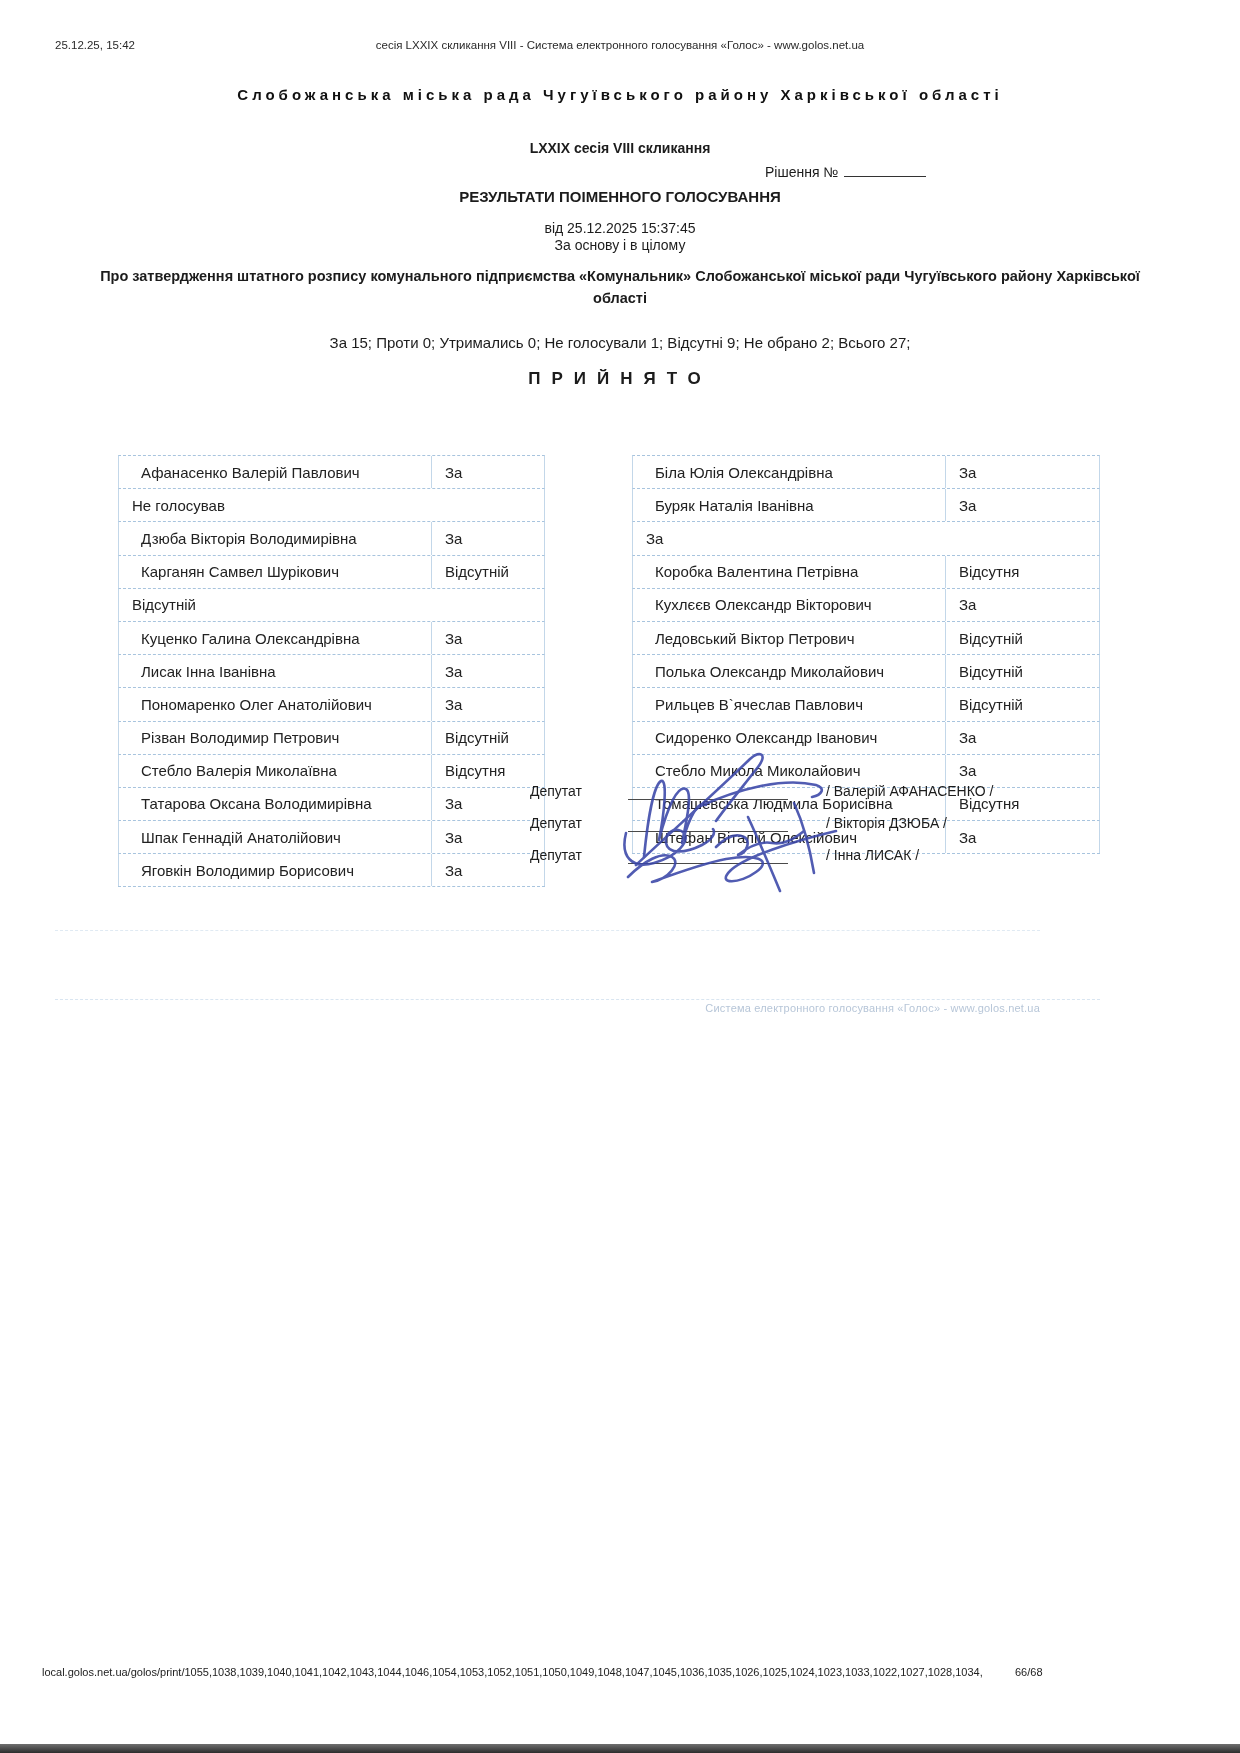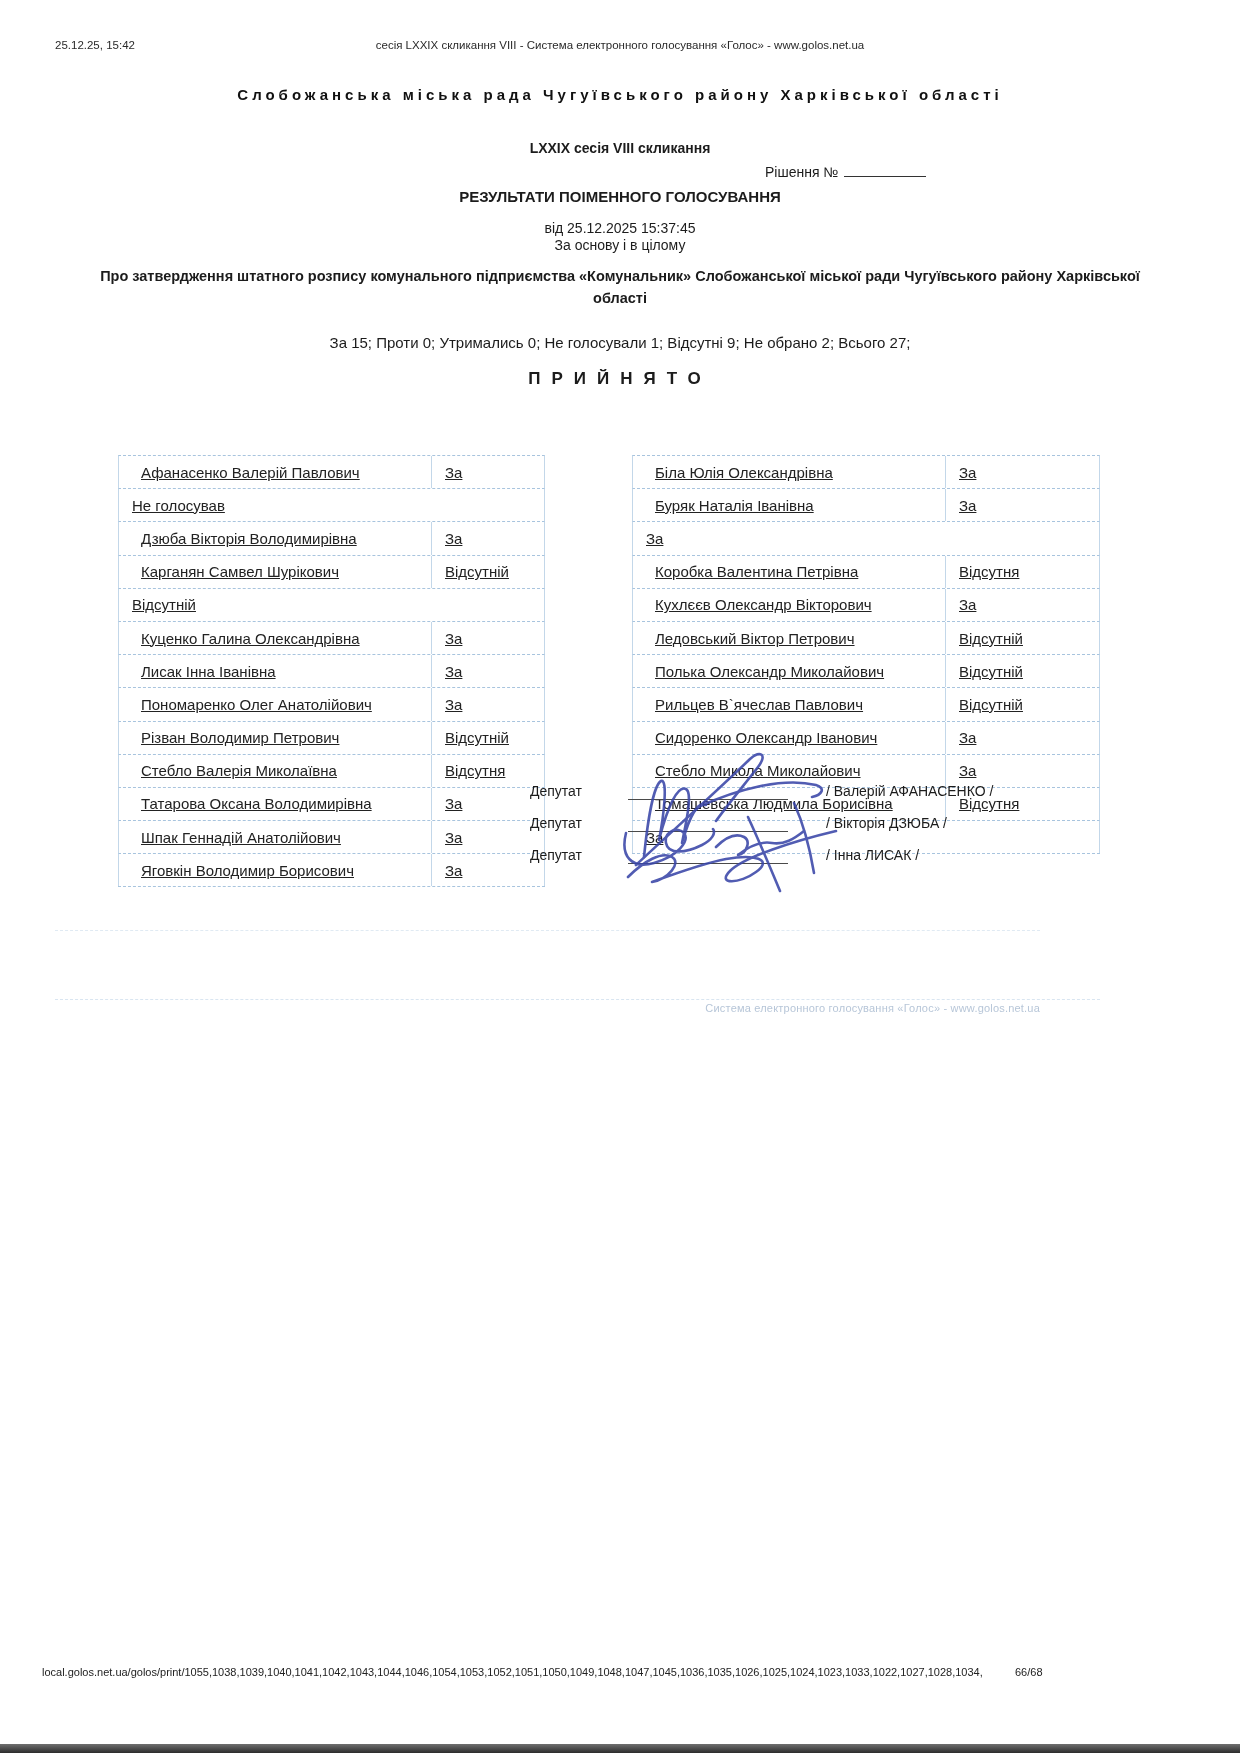--- a/index.html
+++ b/index.html
@@ -33,21 +33,21 @@
 
   .summary { top:334px; font-size:15px; }
   .outcome { top:369px; font-size:17px; font-weight:bold; letter-spacing:11px; }
 
   .vtable { top:455px; border-bottom:1px dashed #a8c4de; }
   .vtable-left  { left:118px; width:427px; }
   .vtable-right { left:612px; width:468px;margin-left:20px; }
   .vrow { display:flex; height:32.2px; align-items:center;
           border-top:1px dashed #a8c4de;
           border-left:1px solid #c3d7e9; border-right:1px solid #c3d7e9; }
-  .cell { font-size:15px; color:#222; white-space:nowrap;text-decoration:underline; }
+  .cell { font-size:15px; color:#222; white-space:nowrap; }
   .cell-name { flex:0 0 290px; padding-left:22px; border-right:1px solid #c3d7e9; align-self:stretch; display:flex; align-items:center; }
   .cell-vote { flex:1; padding-left:13px; }
 
   .sig-row { left:530px; display:flex; align-items:flex-start; font-size:14px; }
   .sig-row-1 { top:783px; } .sig-row-2 { top:815px; } .sig-row-3 { top:847px; }
   .sig-label { width:98px; }
   .sig-line { width:160px; height:16px; border-bottom:1.6px solid #4a4a4a; }
   .sig-name { margin-left:38px; white-space:nowrap; }
 
   .sig-ink { left:598px; top:745px; pointer-events:none; }
@@ -179,20 +179,21 @@
     </div>
     <div class="vrow">
       <div class="cell cell-name">Стебло Микола Миколайович</div>
       <div class="cell cell-vote">За</div>
     </div>
     <div class="vrow">
       <div class="cell cell-name">Томашевська Людмила Борисівна</div>
       <div class="cell cell-vote">Відсутня</div>
     </div>
     <div class="vrow">
+      <div class="cell cell-name">Штефан Віталій Олексійович</div>
       <div class="cell cell-vote">За</div>
     </div>
   </div>
 
 <div class="abs sig-row sig-row-1">
   <span class="sig-label">Депутат</span>
   <span class="sig-line"></span>
   <span class="sig-name">/ Валерій АФАНАСЕНКО /</span>
 </div>
 <div class="abs sig-row sig-row-2">

